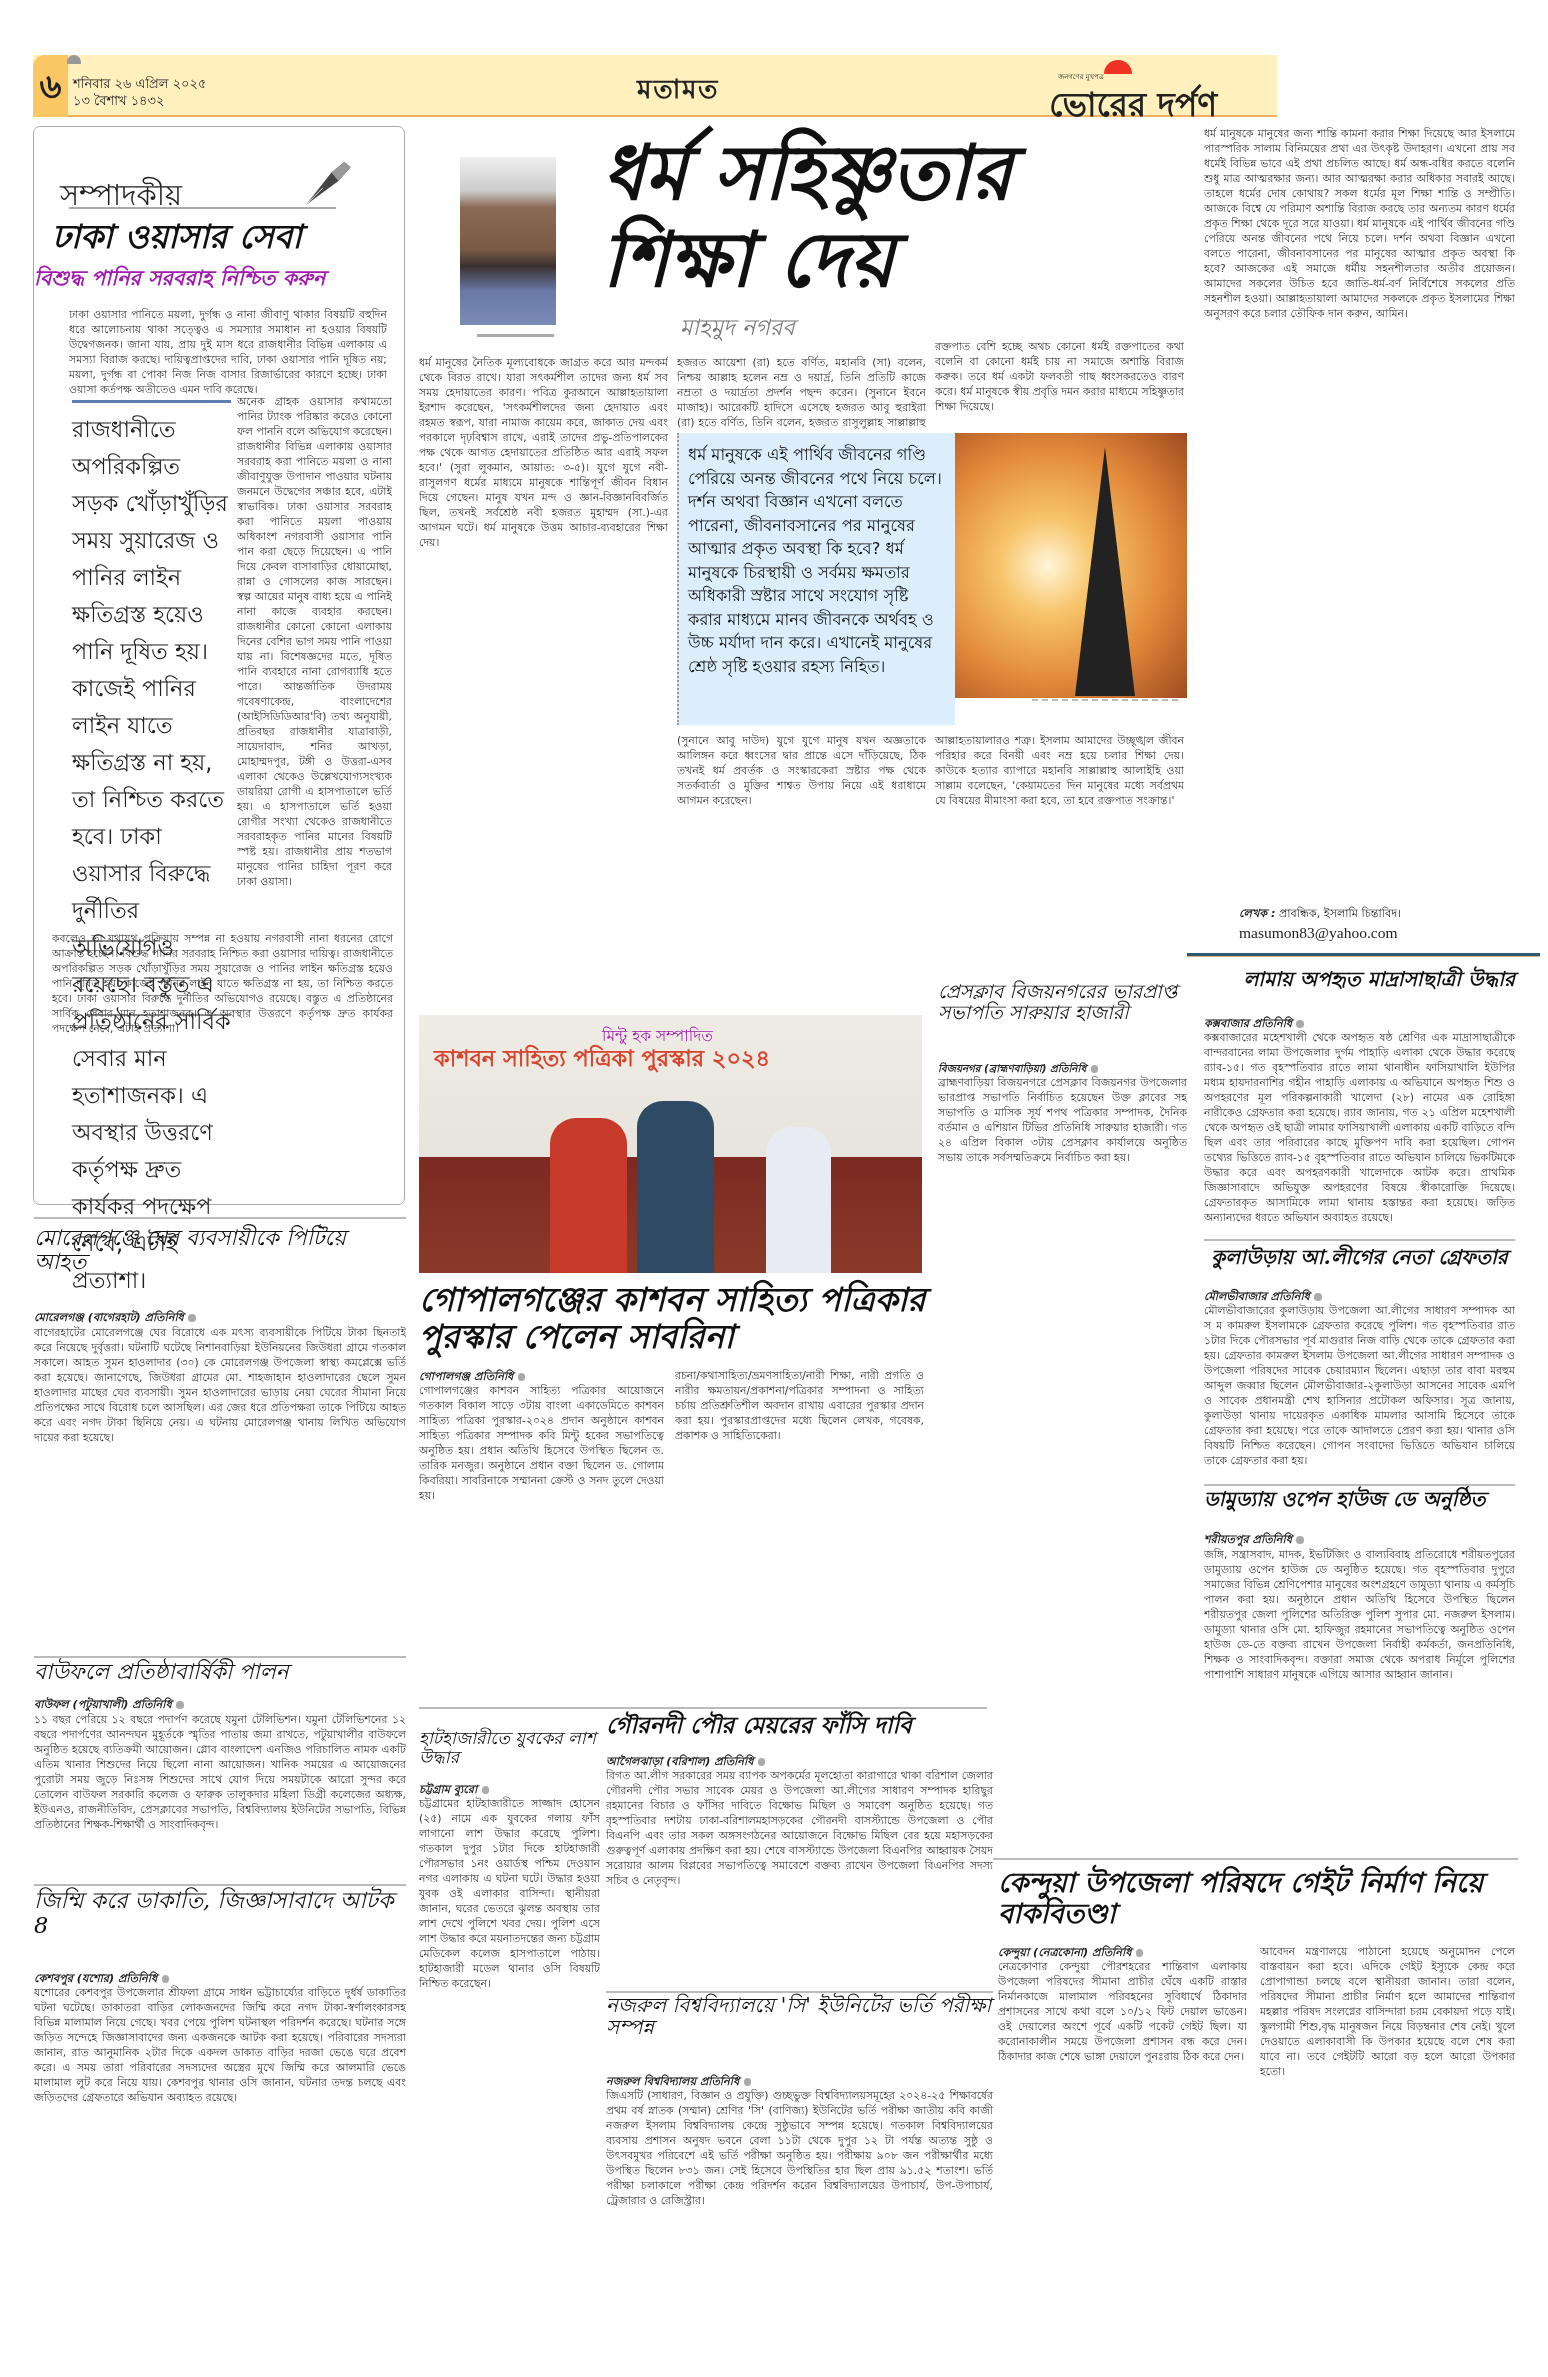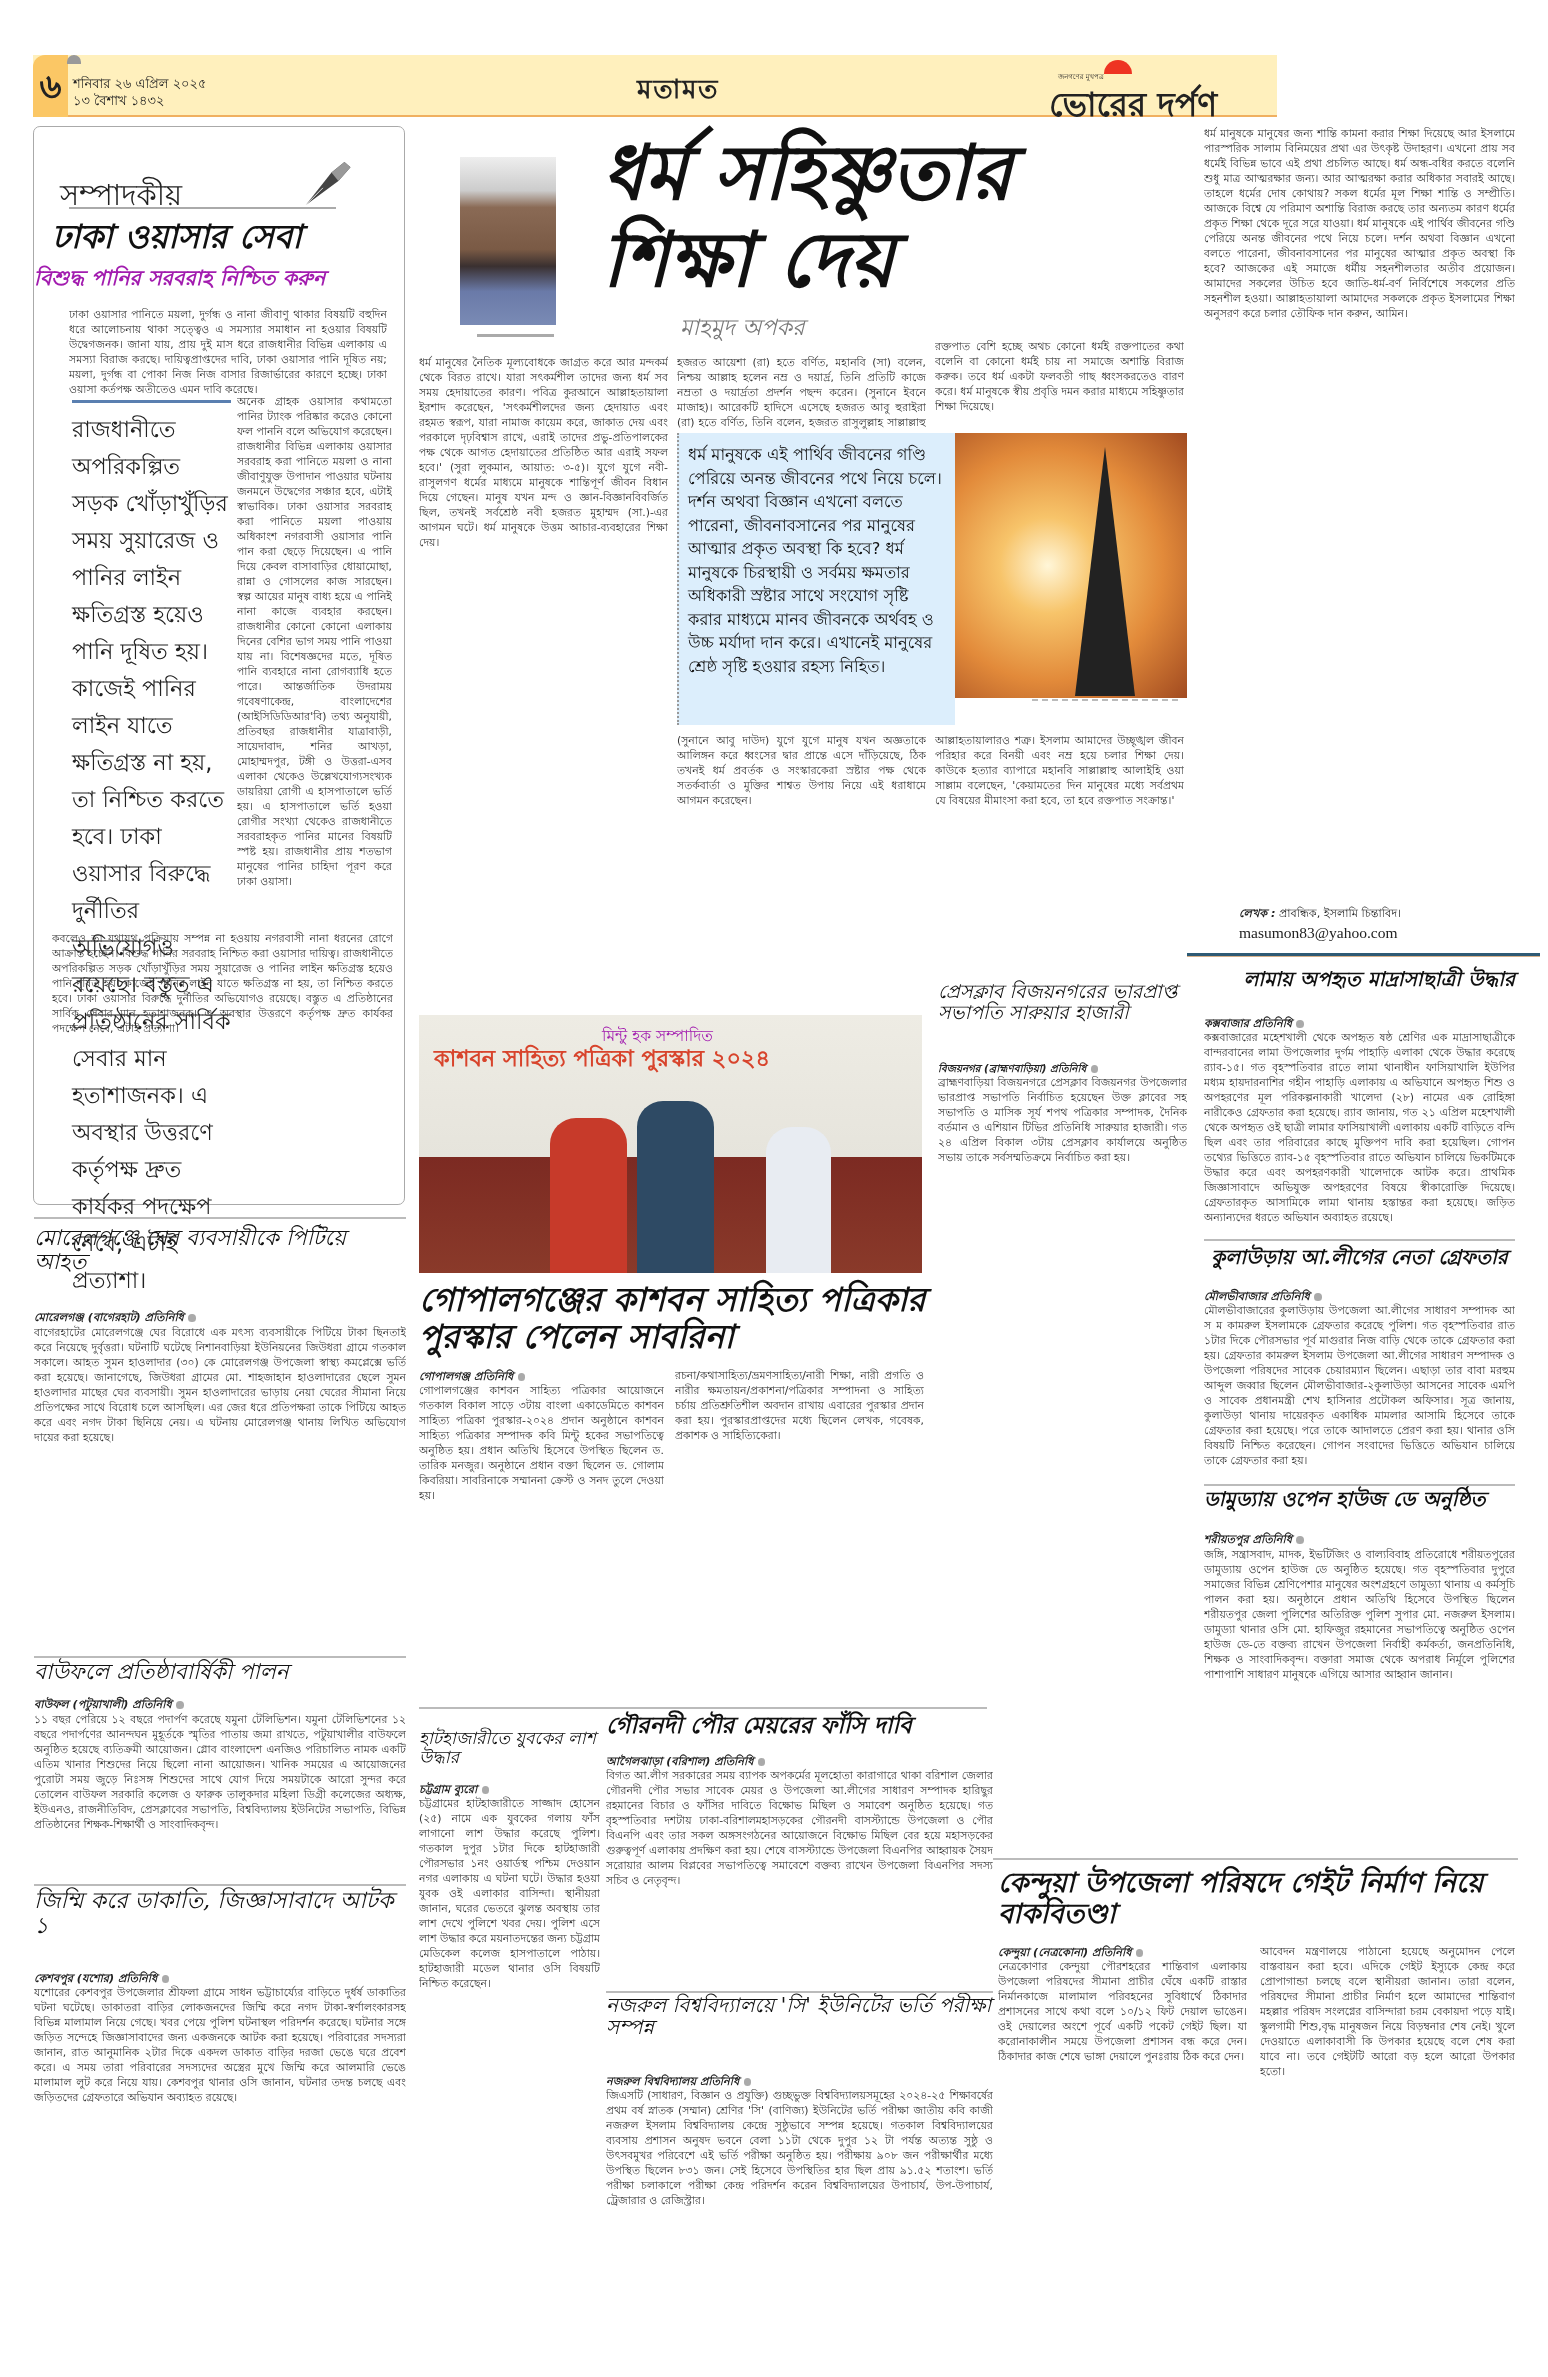--- a/index.html
+++ b/index.html
@@ -76,21 +76,21 @@
 <div class="abs hl" id="edit-sub">বিশুদ্ধ পানির সরবরাহ নিশ্চিত করুন</div>
 <div class="abs txt" style="left:69px;top:307px;width:318px;height:86px">ঢাকা ওয়াসার পানিতে ময়লা, দুর্গন্ধ ও নানা জীবাণু থাকার বিষয়টি বহুদিন ধরে আলোচনায় থাকা সত্ত্বেও এ সমস্যার সমাধান না হওয়ার বিষয়টি উদ্বেগজনক। জানা যায়, প্রায় দুই মাস ধরে রাজধানীর বিভিন্ন এলাকায় এ সমস্যা বিরাজ করছে। দায়িত্বপ্রাপ্তদের দাবি, ঢাকা ওয়াসার পানি দূষিত নয়; ময়লা, দুর্গন্ধ বা পোকা নিজ নিজ বাসার রিজার্ভারের কারণে হচ্ছে। ঢাকা ওয়াসা কর্তৃপক্ষ অতীতেও এমন দাবি করেছে।</div>
 <div class="abs" id="edit-pull-rule"></div>
 <div class="abs" id="edit-pull">রাজধানীতে অপরিকল্পিত সড়ক খোঁড়াখুঁড়ির সময় সুয়ারেজ ও পানির লাইন ক্ষতিগ্রস্ত হয়েও পানি দূষিত হয়। কাজেই পানির লাইন যাতে ক্ষতিগ্রস্ত না হয়, তা নিশ্চিত করতে হবে। ঢাকা ওয়াসার বিরুদ্ধে দুর্নীতির অভিযোগও রয়েছে। বস্তুত এ প্রতিষ্ঠানের সার্বিক সেবার মান হতাশাজনক। এ অবস্থার উত্তরণে কর্তৃপক্ষ দ্রুত কার্যকর পদক্ষেপ নেবে, এটাই প্রত্যাশা।</div>
 <div class="abs txt" style="left:237px;top:394px;width:155px;height:535px">অনেক গ্রাহক ওয়াসার কথামতো পানির ট্যাংক পরিষ্কার করেও কোনো ফল পাননি বলে অভিযোগ করেছেন। রাজধানীর বিভিন্ন এলাকায় ওয়াসার সরবরাহ করা পানিতে ময়লা ও নানা জীবাণুযুক্ত উপাদান পাওয়ার ঘটনায় জনমনে উদ্বেগের সঞ্চার হবে, এটাই স্বাভাবিক। ঢাকা ওয়াসার সরবরাহ করা পানিতে ময়লা পাওয়ায় অধিকাংশ নগরবাসী ওয়াসার পানি পান করা ছেড়ে দিয়েছেন। এ পানি দিয়ে কেবল বাসাবাড়ির ধোয়ামোছা, রান্না ও গোসলের কাজ সারছেন। স্বল্প আয়ের মানুষ বাধ্য হয়ে এ পানিই নানা কাজে ব্যবহার করছেন। রাজধানীর কোনো কোনো এলাকায় দিনের বেশির ভাগ সময় পানি পাওয়া যায় না। বিশেষজ্ঞদের মতে, দূষিত পানি ব্যবহারে নানা রোগব্যাধি হতে পারে। আন্তর্জাতিক উদরাময় গবেষণাকেন্দ্র, বাংলাদেশের (আইসিডিডিআর'বি) তথ্য অনুযায়ী, প্রতিবছর রাজধানীর যাত্রাবাড়ী, সায়েদাবাদ, শনির আখড়া, মোহাম্মদপুর, টঙ্গী ও উত্তরা-এসব এলাকা থেকেও উল্লেখযোগ্যসংখ্যক ডায়রিয়া রোগী এ হাসপাতালে ভর্তি হয়। এ হাসপাতালে ভর্তি হওয়া রোগীর সংখ্যা থেকেও রাজধানীতে সরবরাহকৃত পানির মানের বিষয়টি স্পষ্ট হয়। রাজধানীর প্রায় শতভাগ মানুষের পানির চাহিদা পূরণ করে ঢাকা ওয়াসা।</div>
 <div class="abs txt" style="left:52px;top:931px;width:341px;height:267px">কবলেও তা যথাযথ প্রক্রিয়ায় সম্পন্ন না হওয়ায় নগরবাসী নানা ধরনের রোগে আক্রান্ত হচ্ছেন। বিশুদ্ধ পানির সরবরাহ নিশ্চিত করা ওয়াসার দায়িত্ব। রাজধানীতে অপরিকল্পিত সড়ক খোঁড়াখুঁড়ির সময় সুয়ারেজ ও পানির লাইন ক্ষতিগ্রস্ত হয়েও পানি দূষিত হয়। কাজেই পানির লাইন যাতে ক্ষতিগ্রস্ত না হয়, তা নিশ্চিত করতে হবে। ঢাকা ওয়াসার বিরুদ্ধে দুর্নীতির অভিযোগও রয়েছে। বস্তুত এ প্রতিষ্ঠানের সার্বিক সেবার মান হতাশাজনক। এ অবস্থার উত্তরণে কর্তৃপক্ষ দ্রুত কার্যকর পদক্ষেপ নেবে, এটাই প্রত্যাশা।</div>
 
 <div class="abs photo" id="author-photo"></div>
 <div class="abs" id="author-rule"></div>
 <div class="abs hl" id="art-title">ধর্ম সহিষ্ণুতার শিক্ষা দেয়</div>
-<div class="abs" id="byline">মাহমুদ অপকর</div>
+<div class="abs" id="byline">মাহমুদ নগরব</div>
 <div class="abs txt" style="left:419px;top:355px;width:249px;height:602px">ধর্ম মানুষের নৈতিক মূল্যবোধকে জাগ্রত করে আর মন্দকর্ম থেকে বিরত রাখে। যারা সৎকর্মশীল তাদের জন্য ধর্ম সব সময় হেদায়াতের কারণ। পবিত্র কুরআনে আল্লাহতায়ালা ইরশাদ করেছেন, 'সৎকর্মশীলদের জন্য হেদায়াত এবং রহমত স্বরূপ, যারা নামাজ কায়েম করে, জাকাত দেয় এবং পরকালে দৃঢ়বিশ্বাস রাখে, এরাই তাদের প্রভু-প্রতিপালকের পক্ষ থেকে আগত হেদায়াতের প্রতিষ্ঠিত আর এরাই সফল হবে।' (সুরা লুকমান, আয়াত: ৩-৫)। যুগে যুগে নবী-রাসুলগণ ধর্মের মাধ্যমে মানুষকে শান্তিপূর্ণ জীবন বিধান দিয়ে গেছেন। মানুষ যখন মন্দ ও জ্ঞান-বিজ্ঞানবিবর্জিত ছিল, তখনই সর্বশ্রেষ্ঠ নবী হজরত মুহাম্মদ (সা.)-এর আগমন ঘটে। ধর্ম মানুষকে উত্তম আচার-ব্যবহারের শিক্ষা দেয়।</div>
 <div class="abs txt" style="left:677px;top:355px;width:249px;height:76px">হজরত আয়েশা (রা) হতে বর্ণিত, মহানবি (সা) বলেন, নিশ্চয় আল্লাহ হলেন নম্র ও দয়ার্দ্র, তিনি প্রতিটি কাজে নম্রতা ও দয়ার্দ্রতা প্রদর্শন পছন্দ করেন। (সুনানে ইবনে মাজাহ)। আরেকটি হাদিসে এসেছে হজরত আবু হুরাইরা (রা) হতে বর্ণিত, তিনি বলেন, হজরত রাসুলুল্লাহ সাল্লাল্লাহু আলাইহি ওয়া সাল্লাম বলেছেন, মুমিন ব্যক্তি সরল ও ভদ্র প্রকৃতির হয়ে থাকে, কিন্তু পাপী ব্যক্তি ধোঁকাবাজ ও নির্লজ্জ হয়।</div>
 <div class="abs txt" style="left:935px;top:339px;width:249px;height:76px">রক্তপাত বেশি হচ্ছে অথচ কোনো ধর্মই রক্তপাতের কথা বলেনি বা কোনো ধর্মই চায় না সমাজে অশান্তি বিরাজ করুক। তবে ধর্ম একটা ফলবতী গাছ ধ্বংসকরতেও বারণ করে। ধর্ম মানুষকে স্বীয় প্রবৃত্তি দমন করার মাধ্যমে সহিষ্ণুতার শিক্ষা দিয়েছে।</div>
 <div class="abs" id="pull-box"></div>
 <div class="abs" id="pull-text">ধর্ম মানুষকে এই পার্থিব জীবনের গণ্ডি পেরিয়ে অনন্ত জীবনের পথে নিয়ে চলে। দর্শন অথবা বিজ্ঞান এখনো বলতে পারেনা, জীবনাবসানের পর মানুষের আত্মার প্রকৃত অবস্থা কি হবে? ধর্ম মানুষকে চিরস্থায়ী ও সর্বময় ক্ষমতার অধিকারী স্রষ্টার সাথে সংযোগ সৃষ্টি করার মাধ্যমে মানব জীবনকে অর্থবহ ও উচ্চ মর্যাদা দান করে। এখানেই মানুষের শ্রেষ্ঠ সৃষ্টি হওয়ার রহস্য নিহিত।</div>
 <div class="abs photo" id="mosque-photo"></div>
 <div class="abs" id="mosque-sil"></div>
 <div class="abs" id="mosque-caption"></div>
 <div class="abs txt" style="left:677px;top:733px;width:249px;height:211px">(সুনানে আবু দাউদ) যুগে যুগে মানুষ যখন অজ্ঞতাকে আলিঙ্গন করে ধ্বংসের দ্বার প্রান্তে এসে দাঁড়িয়েছে, ঠিক তখনই ধর্ম প্রবর্তক ও সংস্কারকেরা স্রষ্টার পক্ষ থেকে সতর্কবার্তা ও মুক্তির শাশ্বত উপায় নিয়ে এই ধরাধামে আগমন করেছেন।</div>
 <div class="abs txt" style="left:935px;top:733px;width:249px;height:211px">আল্লাহতায়ালারও শত্রু। ইসলাম আমাদের উচ্ছৃঙ্খল জীবন পরিহার করে বিনয়ী এবং নম্র হয়ে চলার শিক্ষা দেয়। কাউকে হত্যার ব্যাপারে মহানবি সাল্লাল্লাহু আলাইহি ওয়া সাল্লাম বলেছেন, 'কেয়ামতের দিন মানুষের মধ্যে সর্বপ্রথম যে বিষয়ের মীমাংসা করা হবে, তা হবে রক্তপাত সংক্রান্ত।'</div>
@@ -127,21 +127,21 @@
 <div class="abs txt" style="left:1204px;top:1547px;width:311px;height:206px">জঙ্গি, সন্ত্রাসবাদ, মাদক, ইভটিজিং ও বাল্যবিবাহ প্রতিরোধে শরীয়তপুরের ডামুড্যায় ওপেন হাউজ ডে অনুষ্ঠিত হয়েছে। গত বৃহস্পতিবার দুপুরে সমাজের বিভিন্ন শ্রেণিপেশার মানুষের অংশগ্রহণে ডামুড্যা থানায় এ কর্মসূচি পালন করা হয়। অনুষ্ঠানে প্রধান অতিথি হিসেবে উপস্থিত ছিলেন শরীয়তপুর জেলা পুলিশের অতিরিক্ত পুলিশ সুপার মো. নজরুল ইসলাম। ডামুড্যা থানার ওসি মো. হাফিজুর রহমানের সভাপতিত্বে অনুষ্ঠিত ওপেন হাউজ ডে-তে বক্তব্য রাখেন উপজেলা নির্বাহী কর্মকর্তা, জনপ্রতিনিধি, শিক্ষক ও সাংবাদিকবৃন্দ। বক্তারা সমাজ থেকে অপরাধ নির্মূলে পুলিশের পাশাপাশি সাধারণ মানুষকে এগিয়ে আসার আহ্বান জানান।</div>
 
 <div class="abs hl" style="left:34px;top:1226px;width:370px;font-size:21.5px;font-weight:normal">মোরেলগঞ্জে ঘের ব্যবসায়ীকে পিটিয়ে আহত</div>
 <div class="abs dl" style="left:34px;top:1309px"><span>মোরেলগঞ্জ (বাগেরহাট) প্রতিনিধি</span><span class="dot"></span></div>
 <div class="abs txt" style="left:34px;top:1325px;width:372px;height:337px">বাগেরহাটের মোরেলগঞ্জে ঘের বিরোধে এক মৎস্য ব্যবসায়ীকে পিটিয়ে টাকা ছিনতাই করে নিয়েছে দুর্বৃত্তরা। ঘটনাটি ঘটেছে নিশানবাড়িয়া ইউনিয়নের জিউধরা গ্রামে গতকাল সকালে। আহত সুমন হাওলাদার (৩০) কে মোরেলগঞ্জ উপজেলা স্বাস্থ্য কমপ্লেক্সে ভর্তি করা হয়েছে। জানাগেছে, জিউধরা গ্রামের মো. শাহজাহান হাওলাদারের ছেলে সুমন হাওলাদার মাছের ঘের ব্যবসায়ী। সুমন হাওলাদারের ভাড়ায় নেয়া ঘেরের সীমানা নিয়ে প্রতিপক্ষের সাথে বিরোধ চলে আসছিল। এর জের ধরে প্রতিপক্ষরা তাকে পিটিয়ে আহত করে এবং নগদ টাকা ছিনিয়ে নেয়। এ ঘটনায় মোরেলগঞ্জ থানায় লিখিত অভিযোগ দায়ের করা হয়েছে।</div>
 
 <div class="abs hl" style="left:34px;top:1660px;width:370px;font-size:21.5px;font-weight:normal">বাউফলে প্রতিষ্ঠাবার্ষিকী পালন</div>
 <div class="abs dl" style="left:34px;top:1696px"><span>বাউফল (পটুয়াখালী) প্রতিনিধি</span><span class="dot"></span></div>
 <div class="abs txt" style="left:34px;top:1712px;width:372px;height:172px">১১ বছর পেরিয়ে ১২ বছরে পদার্পণ করেছে যমুনা টেলিভিশন। যমুনা টেলিভিশনের ১২ বছরে পদার্পণের আনন্দঘন মুহূর্তকে স্মৃতির পাতায় জমা রাখতে, পটুয়াখালীর বাউফলে অনুষ্ঠিত হয়েছে ব্যতিক্রমী আয়োজন। গ্লোব বাংলাদেশ এনজিও পরিচালিত নামক একটি এতিম খানার শিশুদের নিয়ে ছিলো নানা আয়োজন। খানিক সময়ের এ আয়োজনের পুরোটা সময় জুড়ে নিঃসঙ্গ শিশুদের সাথে যোগ দিয়ে সময়টাকে আরো সুন্দর করে তোলেন বাউফল সরকারি কলেজ ও ফারুক তালুকদার মহিলা ডিগ্রী কলেজের অধ্যক্ষ, ইউএনও, রাজনীতিবিদ, প্রেসক্লাবের সভাপতি, বিশ্ববিদ্যালয় ইউনিটের সভাপতি, বিভিন্ন প্রতিষ্ঠানের শিক্ষক-শিক্ষার্থী ও সাংবাদিকবৃন্দ।</div>
 
-<div class="abs hl" style="left:34px;top:1888px;width:370px;font-size:22.4px;font-weight:normal">জিম্মি করে ডাকাতি, জিজ্ঞাসাবাদে আটক ১</div>
+<div class="abs hl" style="left:34px;top:1888px;width:370px;font-size:22.4px;font-weight:normal">জিম্মি করে ডাকাতি, জিজ্ঞাসাবাদে আটক 8</div>
 <div class="abs dl" style="left:34px;top:1970px"><span>কেশবপুর (যশোর) প্রতিনিধি</span><span class="dot"></span></div>
 <div class="abs txt" style="left:34px;top:1985px;width:372px;height:378px">যশোরের কেশবপুর উপজেলার শ্রীফলা গ্রামে সাধন ভট্টাচার্য্যের বাড়িতে দুর্ধর্ষ ডাকাতির ঘটনা ঘটেছে। ডাকাতরা বাড়ির লোকজনদের জিম্মি করে নগদ টাকা-স্বর্ণালংকারসহ বিভিন্ন মালামাল নিয়ে গেছে। খবর পেয়ে পুলিশ ঘটনাস্থল পরিদর্শন করেছে। ঘটনার সঙ্গে জড়িত সন্দেহে জিজ্ঞাসাবাদের জন্য একজনকে আটক করা হয়েছে। পরিবারের সদস্যরা জানান, রাত আনুমানিক ২টার দিকে একদল ডাকাত বাড়ির দরজা ভেঙে ঘরে প্রবেশ করে। এ সময় তারা পরিবারের সদস্যদের অস্ত্রের মুখে জিম্মি করে আলমারি ভেঙে মালামাল লুট করে নিয়ে যায়। কেশবপুর থানার ওসি জানান, ঘটনার তদন্ত চলছে এবং জড়িতদের গ্রেফতারে অভিযান অব্যাহত রয়েছে।</div>
 
 <div class="abs hl" style="left:419px;top:1729px;width:181px;font-size:17px;font-weight:normal">হাটহাজারীতে যুবকের লাশ উদ্ধার</div>
 <div class="abs dl" style="left:419px;top:1781px"><span>চট্টগ্রাম ব্যুরো</span><span class="dot"></span></div>
 <div class="abs txt" style="left:419px;top:1796px;width:181px;height:568px">চট্টগ্রামের হাটহাজারীতে সাজ্জাদ হোসেন (২৫) নামে এক যুবকের গলায় ফাঁস লাগানো লাশ উদ্ধার করেছে পুলিশ। গতকাল দুপুর ১টার দিকে হাটহাজারী পৌরসভার ১নং ওয়ার্ডস্থ পশ্চিম দেওয়ান নগর এলাকায় এ ঘটনা ঘটে। উদ্ধার হওয়া যুবক ওই এলাকার বাসিন্দা। স্থানীয়রা জানান, ঘরের ভেতরে ঝুলন্ত অবস্থায় তার লাশ দেখে পুলিশে খবর দেয়। পুলিশ এসে লাশ উদ্ধার করে ময়নাতদন্তের জন্য চট্টগ্রাম মেডিকেল কলেজ হাসপাতালে পাঠায়। হাটহাজারী মডেল থানার ওসি বিষয়টি নিশ্চিত করেছেন।</div>
 
 <div class="abs hl" style="left:606px;top:1712px;width:387px;font-size:23px">গৌরনদী পৌর মেয়রের ফাঁসি দাবি</div>
 <div class="abs dl" style="left:606px;top:1753px"><span>আগৈলঝাড়া (বরিশাল) প্রতিনিধি</span><span class="dot"></span></div>
 <div class="abs txt" style="left:606px;top:1768px;width:387px;height:222px">বিগত আ.লীগ সরকারের সময় ব্যাপক অপকর্মের মূলহোতা কারাগারে থাকা বরিশাল জেলার গৌরনদী পৌর সভার সাবেক মেয়র ও উপজেলা আ.লীগের সাধারণ সম্পাদক হারিছুর রহমানের বিচার ও ফাঁসির দাবিতে বিক্ষোভ মিছিল ও সমাবেশ অনুষ্ঠিত হয়েছে। গত বৃহস্পতিবার দশটায় ঢাকা-বরিশালমহাসড়কের গৌরনদী বাসস্ট্যান্ডে উপজেলা ও পৌর বিএনপি এবং তার সকল অঙ্গসংগঠনের আয়োজনে বিক্ষোভ মিছিল বের হয়ে মহাসড়কের গুরুত্বপূর্ণ এলাকায় প্রদক্ষিণ করা হয়। শেষে বাসস্ট্যান্ডে উপজেলা বিএনপির আহ্বায়ক সৈয়দ সরোয়ার আলম বিপ্লবের সভাপতিত্বে সমাবেশে বক্তব্য রাখেন উপজেলা বিএনপির সদস্য সচিব ও নেতৃবৃন্দ।</div>

